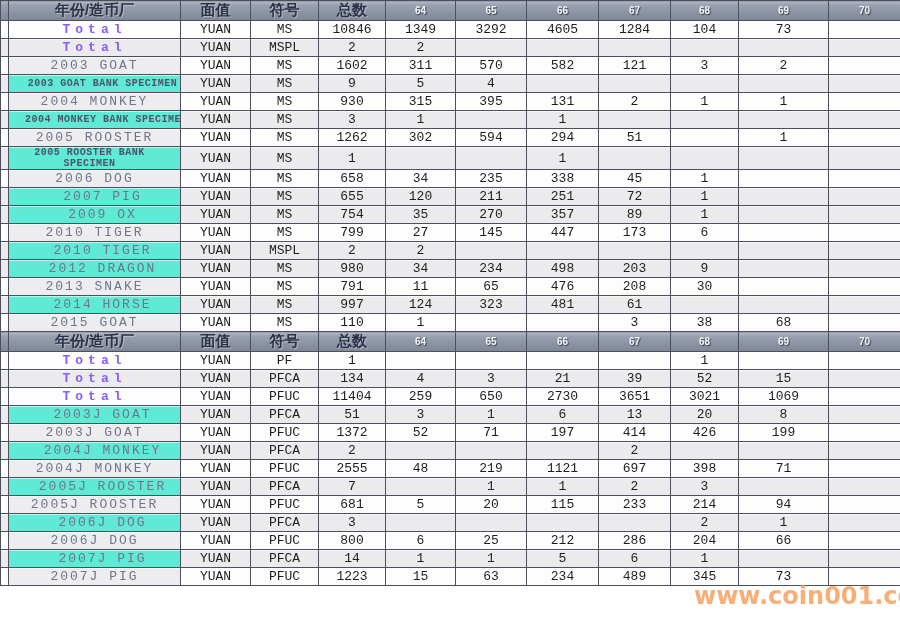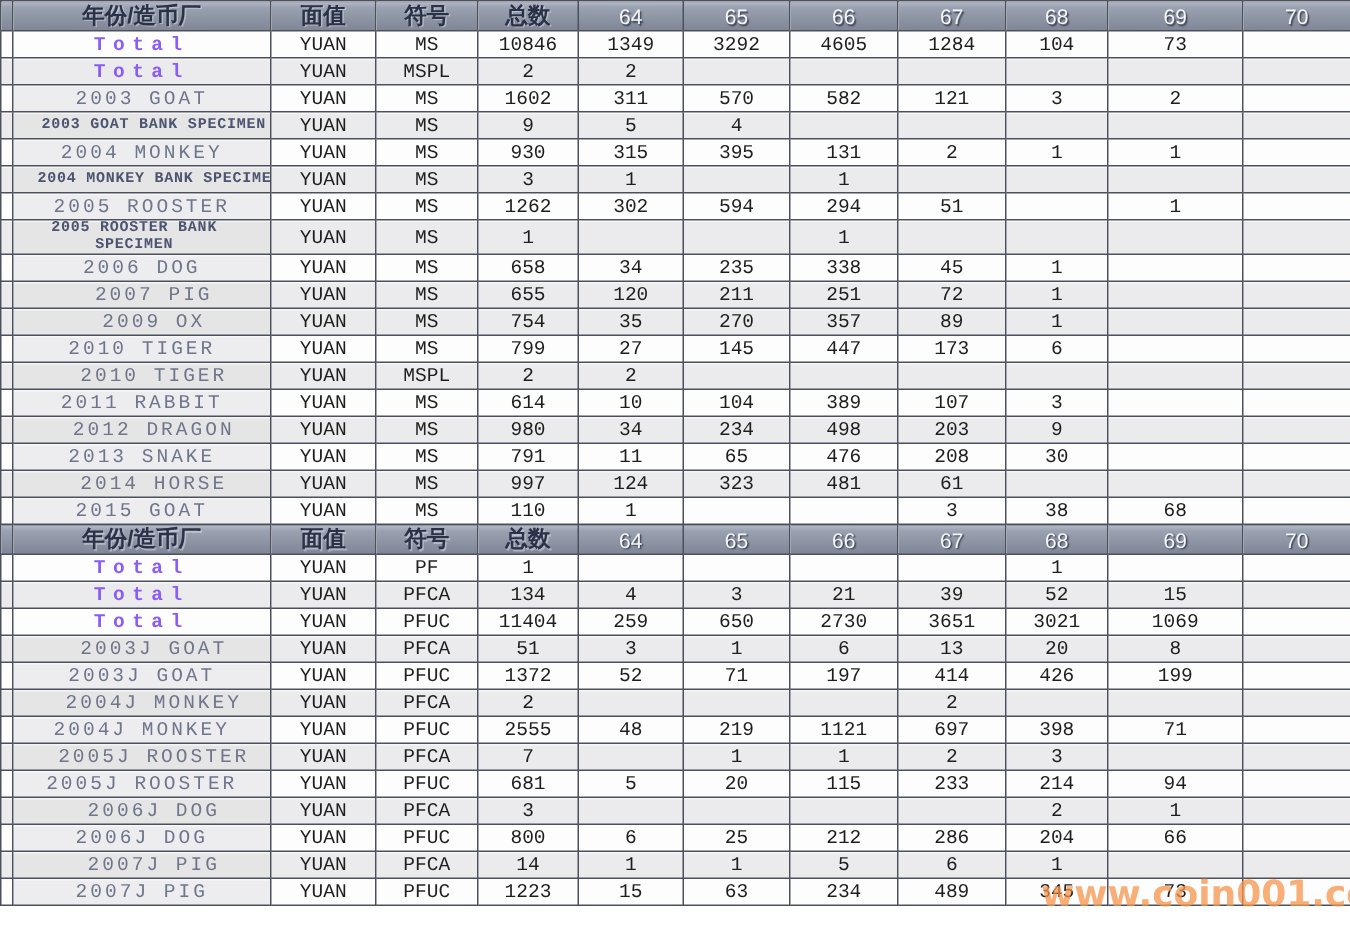--- a/index.html
+++ b/index.html
@@ -29,39 +29,39 @@
   th.h-cjk {
     color: #2b3149;
     font-weight: bold;
     font-size: 15px;
     text-shadow: 1px 1px 0 rgba(255,255,255,0.35);
     font-family: "Liberation Sans", sans-serif;
     margin-left: 13px;
   }
   th.h-num {
     color: #f4f5f7;
-    font-weight: normal;
-    font-size: 14px;
+    font-weight: bold;
+    font-size: 10px;
     text-shadow: 1px 1px 1px rgba(48,53,68,0.9);
     font-family: "Liberation Sans", sans-serif;
   }
   tr.row { height: 18px; }
   tr.row.tall { height: 17px; }
   td.cell {
     box-shadow: inset 0 1px 0 rgba(255,255,255,0.6);
     font-family: "Liberation Mono", "DejaVu Sans Mono", monospace;
     font-size: 13px;
     color: #1e1e1e;
     white-space: nowrap;
     line-height: 15px;
   }
   tr.r-light td.cell { background: #fdfdfe; }
   tr.r-dark  td.cell { background: #ebebed; }
   tr.r-light td.c-name.n-year, tr.r-light td.c-name.n-specimen { background: #ededf0; }
-  tr.r-dark  td.c-name.n-year, tr.r-dark  td.c-name.n-specimen { background: #e5e5e5; padding-left: 16px; }
+  tr.r-dark  td.c-name.n-year, tr.r-dark  td.c-name.n-specimen { background: #5eead4; padding-left: 16px; }
   td.c-name.n-total {
     font-weight: bold;
     letter-spacing: 5px;
     color: #8b5cf6;
   }
   td.c-name.n-year {
     color: #6f758a;
     letter-spacing: 2px;
   }
   td.c-name.n-specimen {
@@ -296,34 +296,20 @@
         <td class="cell c-num">MSPL</td>
         <td class="cell c-num">2</td>
         <td class="cell c-num">2</td>
         <td class="cell c-num"></td>
         <td class="cell c-num"></td>
         <td class="cell c-num"></td>
         <td class="cell c-num"></td>
         <td class="cell c-num"></td>
         <td class="cell c-num"></td>
       </tr>
-      <tr class="row r-light">
-        <td class="cell c-sliver"></td>
-        <td class="cell c-name n-year">2011 RABBIT</td>
-        <td class="cell c-num">YUAN</td>
-        <td class="cell c-num">MS</td>
-        <td class="cell c-num">614</td>
-        <td class="cell c-num">10</td>
-        <td class="cell c-num">104</td>
-        <td class="cell c-num">389</td>
-        <td class="cell c-num">107</td>
-        <td class="cell c-num">3</td>
-        <td class="cell c-num"></td>
-        <td class="cell c-num"></td>
-      </tr>
       <tr class="row r-dark">
         <td class="cell c-sliver"></td>
         <td class="cell c-name n-year">2012 DRAGON</td>
         <td class="cell c-num">YUAN</td>
         <td class="cell c-num">MS</td>
         <td class="cell c-num">980</td>
         <td class="cell c-num">34</td>
         <td class="cell c-num">234</td>
         <td class="cell c-num">498</td>
         <td class="cell c-num">203</td>

